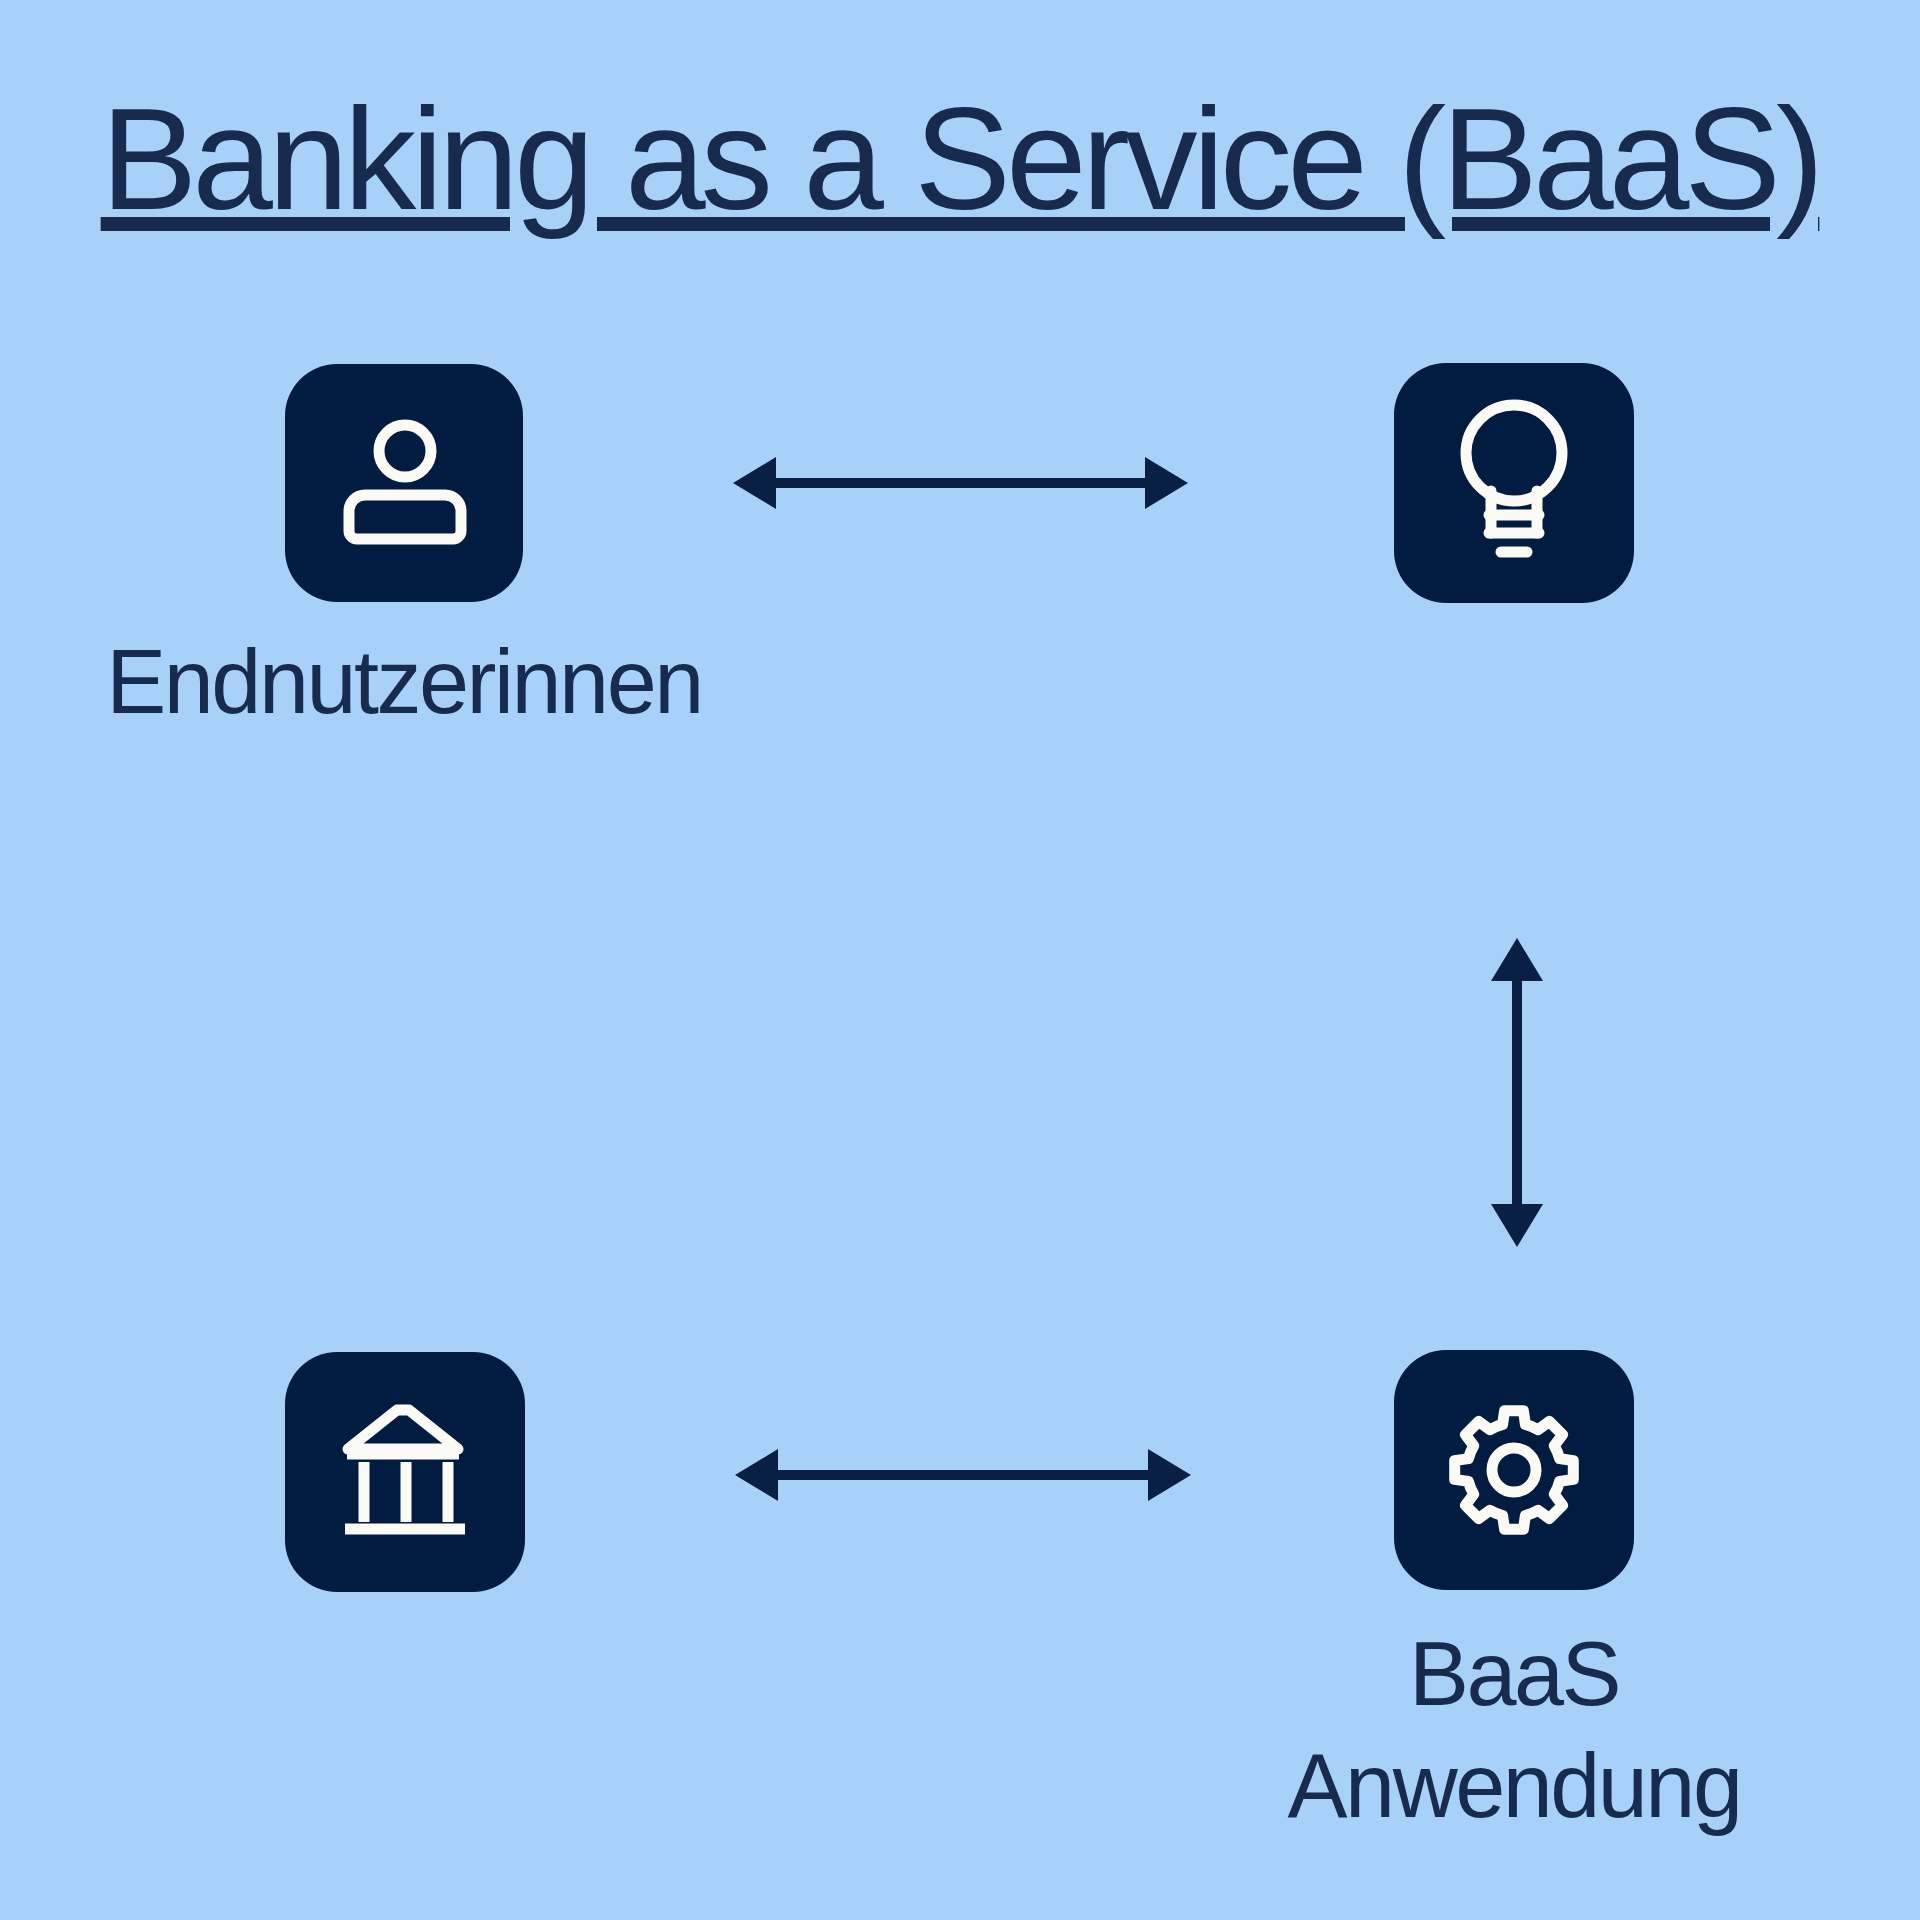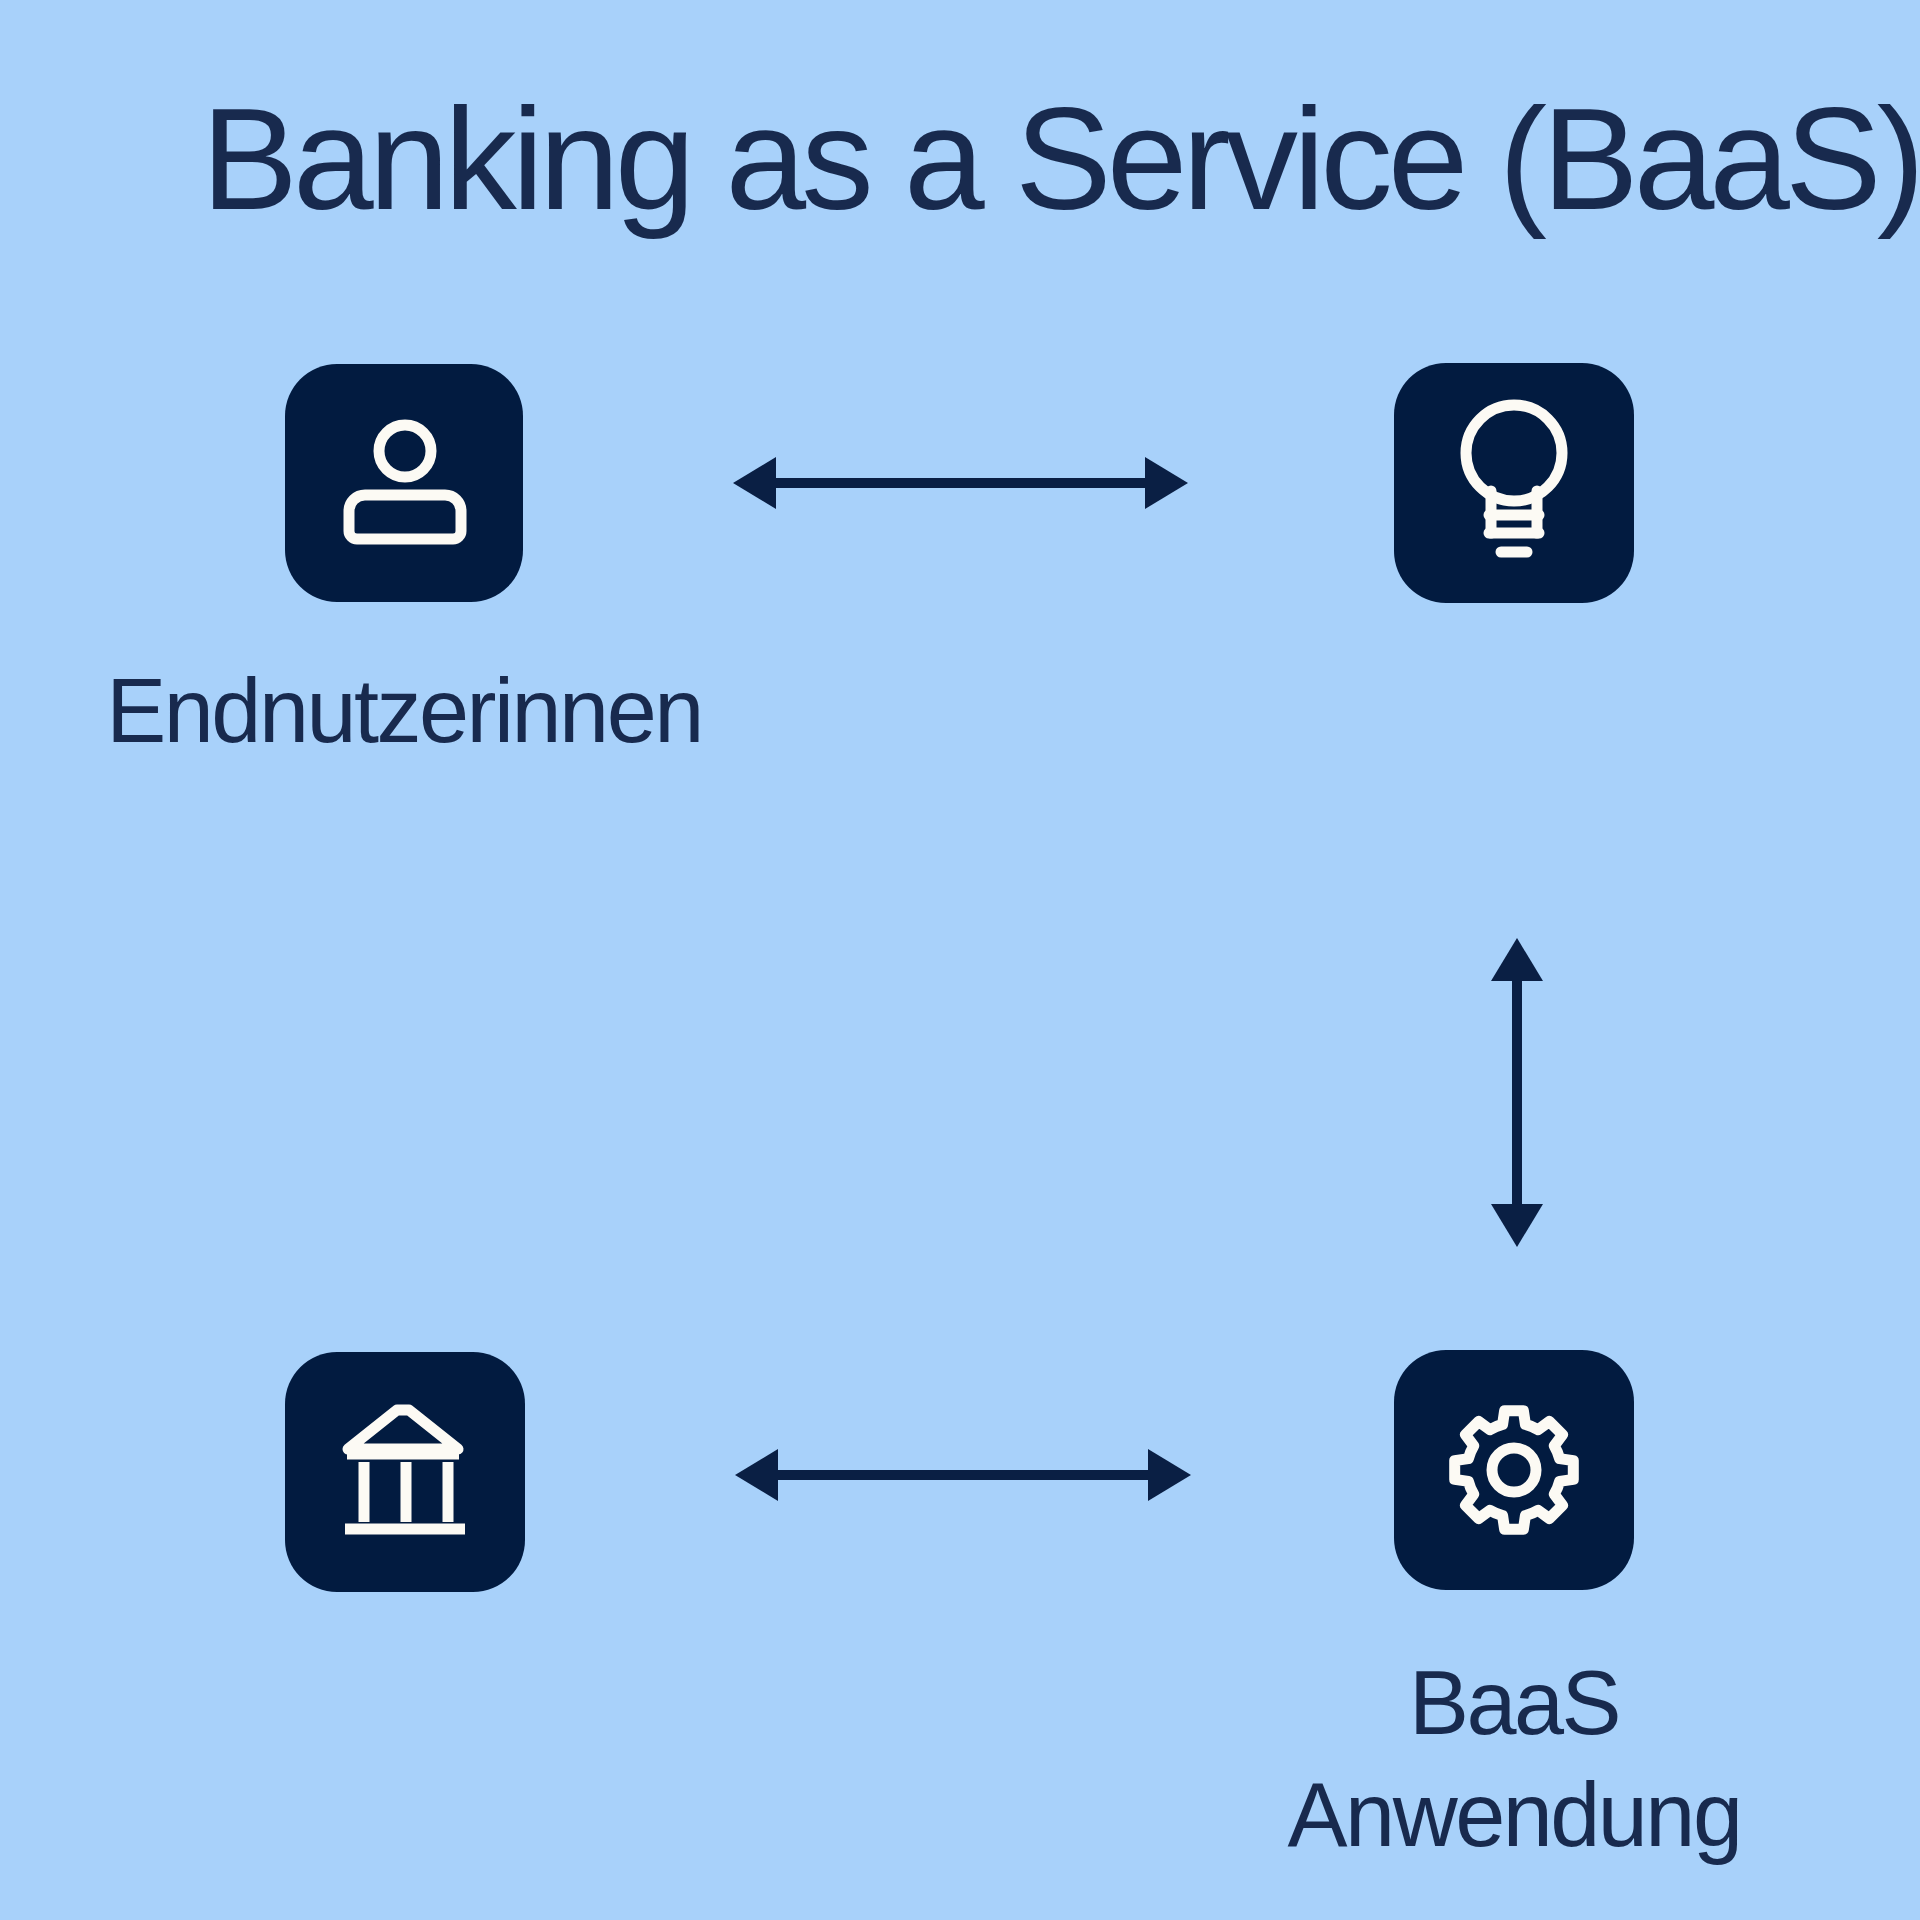--- a/index.html
+++ b/index.html
@@ -5,38 +5,38 @@
   html,body{margin:0;padding:0;}
   body{
     width:1920px;height:1920px;
     background:var(--bg,#A8D1FA);
     font-family:"Liberation Sans","DejaVu Sans",sans-serif;
     overflow:hidden;
   }
   .canvas{position:relative;width:1920px;height:1920px;}
   .title{
     position:absolute;left:0;right:0;top:76px;
-    text-align:right;
+    text-align:center;
     font-size:145px;line-height:1.15;letter-spacing:-5px;
     font-weight:400;color:var(--text,#182A4E);
     white-space:nowrap;
+    text-decoration:underline;
   }
   .tile{
     position:absolute;width:240px;height:240px;border-radius:52px;
     background:var(--tile,#021B40);
   }
   .tile svg{position:absolute;inset:0;width:240px;height:240px;}
   .icon-stroke{fill:none;stroke:var(--icon,#FCFAF4);stroke-width:11;}
   .node-label{
     position:absolute;width:800px;
     text-align:center;
     font-size:90px;line-height:112px;letter-spacing:-2.5px;
     font-weight:400;color:var(--text,#182A4E);
     white-space:pre-line;
-    margin-top:29px;
   }
   
   .tile-endusers{left:285px;top:364px;width:238px;height:238px;}
   .tile-fintech{left:1394px;top:363px;}
   .tile-partnerbank{left:285px;top:1352px;}
   .tile-baas{left:1394px;top:1350px;}
   .label-endusers{left:4px;top:626px;}
   .label-fintech{left:1114px;top:626px;}
   .label-partnerbank{left:5px;top:1618px;}
   .label-baas{left:1114px;top:1618px;}

